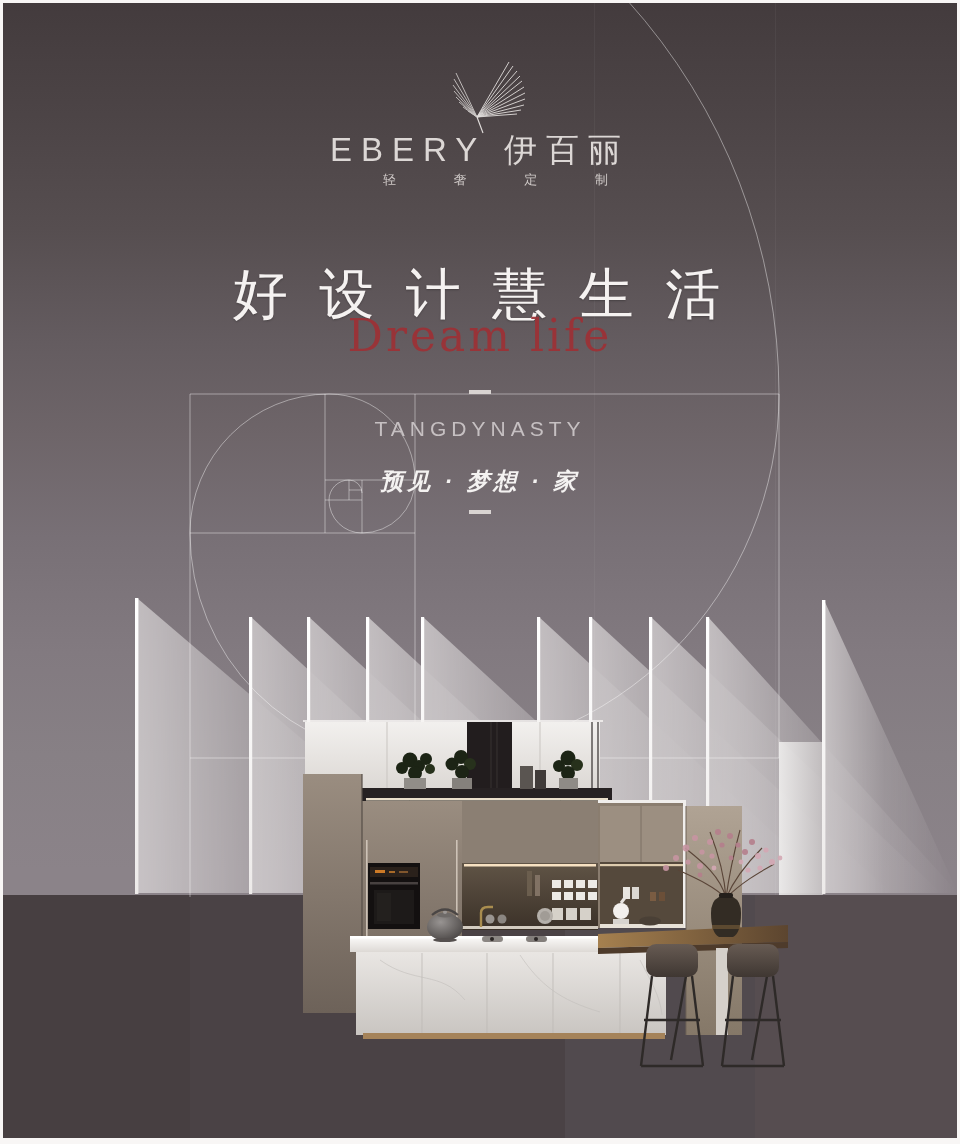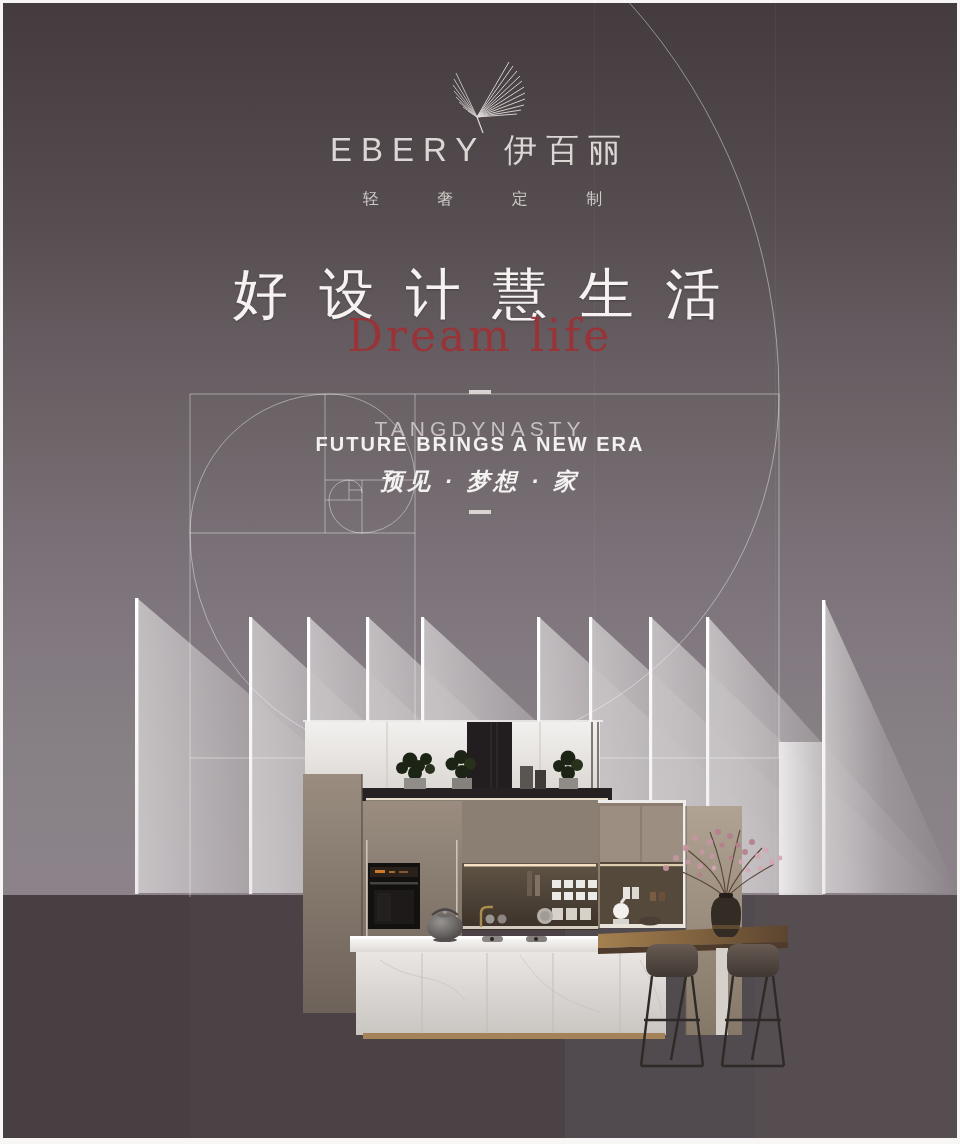--- a/index.html
+++ b/index.html
@@ -10,21 +10,21 @@
   }
   .frame{position:absolute;inset:0;border:3px solid #f8f6f5;border-bottom-width:6px;pointer-events:none;z-index:50;}
   .band{position:absolute;left:0;top:895px;width:960px;height:249px;background:#473f41;}
   .band .bz1{position:absolute;left:190px;top:0;width:375px;height:100%;background:#4a4245;}
   .band .bz2{position:absolute;left:565px;top:0;width:190px;height:100%;background:#514a4e;}
   .band .bz3{position:absolute;left:755px;top:0;width:205px;height:100%;background:#564d50;}
   .seam{position:absolute;top:0;height:895px;width:1px;background:rgba(255,255,255,.045);}
   svg.scene{position:absolute;left:0;top:0;z-index:10;}
   .txt{position:absolute;left:50%;transform:translateX(-50%);white-space:nowrap;z-index:20;}
   .brand-line{top:128px;font-size:33px;font-weight:400;letter-spacing:9px;color:#dcd7d5;}
-  .tagline{top:189px;font-size:16px;letter-spacing:27px;margin-left:16px;color:#cfc9c7;}
+  .tagline{top:171px;font-size:13px;letter-spacing:27px;margin-left:29px;color:#cfc9c7;}
   .hero-title{top:258px;font-family:"DejaVu Serif",serif;font-size:55px;font-weight:normal;letter-spacing:7px;color:#f5f2f1;text-shadow:0 1px 2px rgba(0,0,0,.25);}
   .hero-script{top:310px;font-family:"DejaVu Serif",serif;font-size:44px;letter-spacing:3px;color:#9d3136;opacity:.93;}
   .dash{width:22px;height:4px;background:#d9d4d2;}
   .dash1{top:390px;} .dash2{top:510px;}
   .eyebrow{top:417px;font-size:21px;letter-spacing:5px;color:#c6c0c2;}
   .headline{top:433px;font-size:20px;font-weight:bold;letter-spacing:2px;color:#f3f1f0;}
   .slogan{top:466px;font-size:23px;font-weight:bold;letter-spacing:4px;color:#f4f2f1;font-style:italic;}
 </style>
 </head>
 <body>
@@ -334,18 +334,17 @@
       <path d="M477,117 L483,133" stroke-width="1.1"></path>
     </g>
   </svg>
 
   <div class="txt brand-line">EBERY 伊百丽</div>
   <div class="txt tagline">轻 奢 定 制</div>
   <div class="txt hero-title">好 设 计 慧 生 活</div>
   <div class="txt hero-script">Dream life</div>
   <div class="txt dash dash1"></div>
   <div class="txt eyebrow">TANGDYNASTY</div>
-  <div class="txt headline">FUTURE BRINGS A NEW ERA</div>
   <div class="txt slogan">预见 · 梦想 · 家</div>
   <div class="txt dash dash2"></div>
 
   <div class="frame"></div>
 </div>
 
 </body></html>

